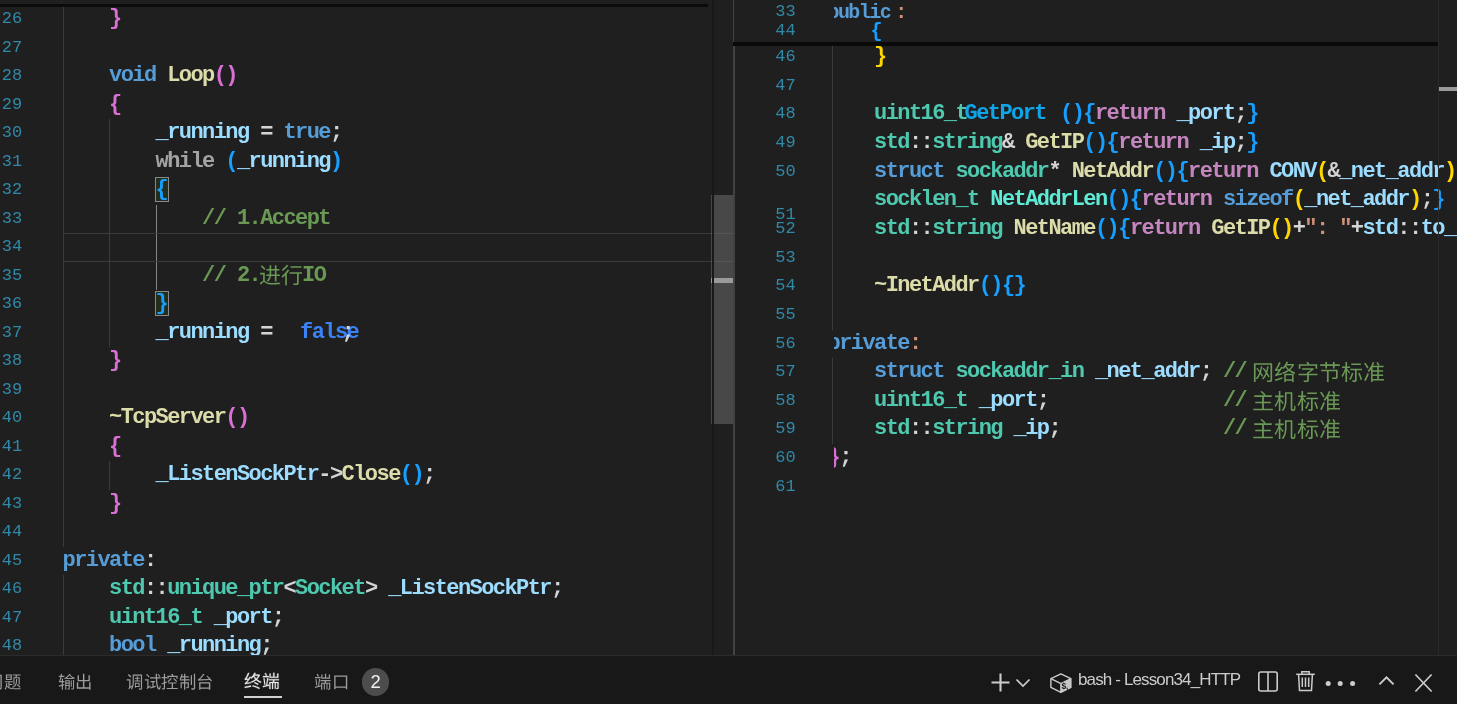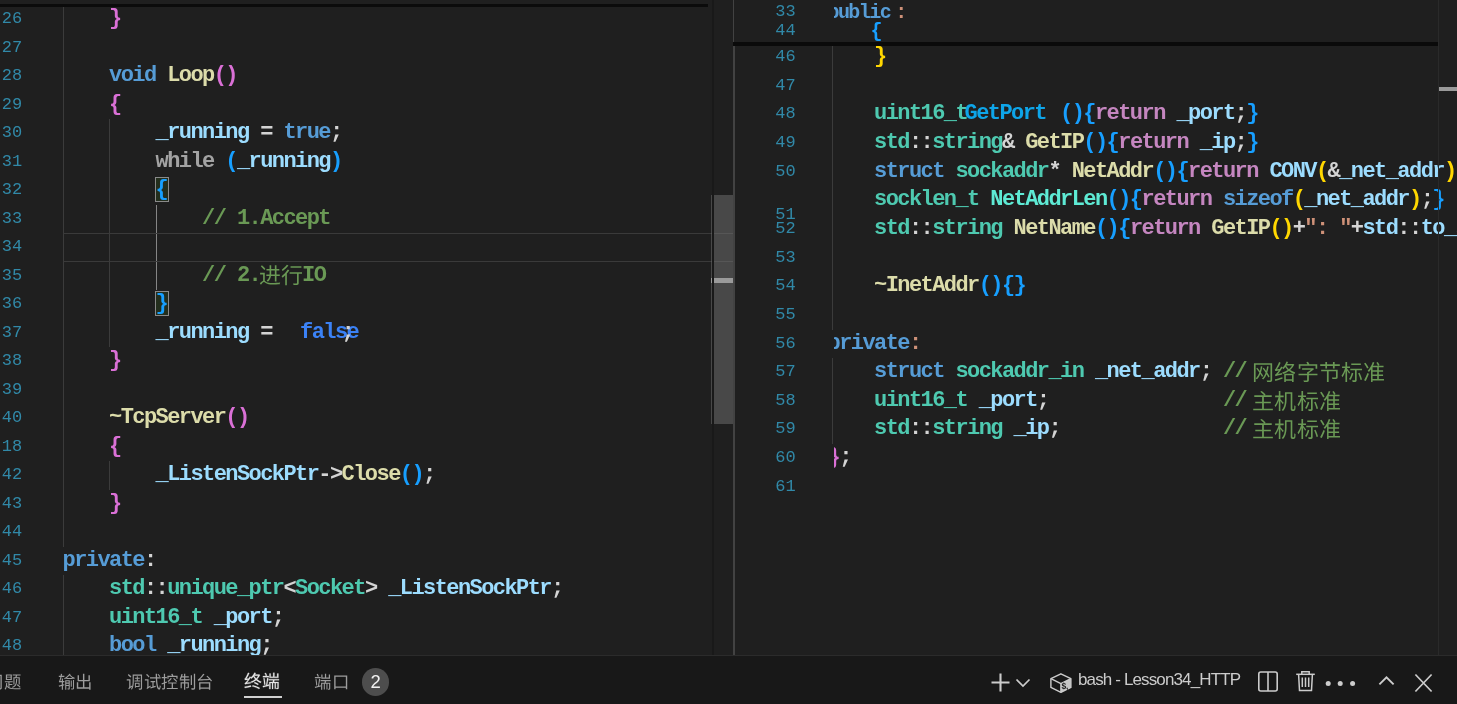--- a/index.html
+++ b/index.html
@@ -113,21 +113,21 @@
 </div>
 <div class="ab" style="left:0;top:375.50px;width:100%;height:28.5px">
 <span class="ln" style="left:1.7px">39</span>
 </div>
 <div class="ab" style="left:0;top:404.00px;width:100%;height:28.5px">
 <span class="ln" style="left:1.7px">40</span>
 <span class="t" style="left:109.02px;color:#dcdcaa">~TcpServer</span>
 <span class="t" style="left:225.32px;color:#da70d6">()</span>
 </div>
 <div class="ab" style="left:0;top:432.50px;width:100%;height:28.5px">
-<span class="ln" style="left:1.7px">18</span>
+<span class="ln" style="left:1.7px">41</span>
 <span class="t" style="left:109.02px;color:#da70d6">{</span>
 </div>
 <div class="ab" style="left:0;top:461.00px;width:100%;height:28.5px">
 <span class="ln" style="left:1.7px">42</span>
 <span class="t" style="left:155.54px;color:#9cdcfe">_ListenSockPtr</span>
 <span class="t" style="left:318.36px;color:#d4d4d4">-&gt;</span>
 <span class="t" style="left:341.62px;color:#dcdcaa">Close</span>
 <span class="t" style="left:399.77px;color:#179fff">()</span>
 <span class="t" style="left:423.03px;color:#d4d4d4">;</span>
 </div>

